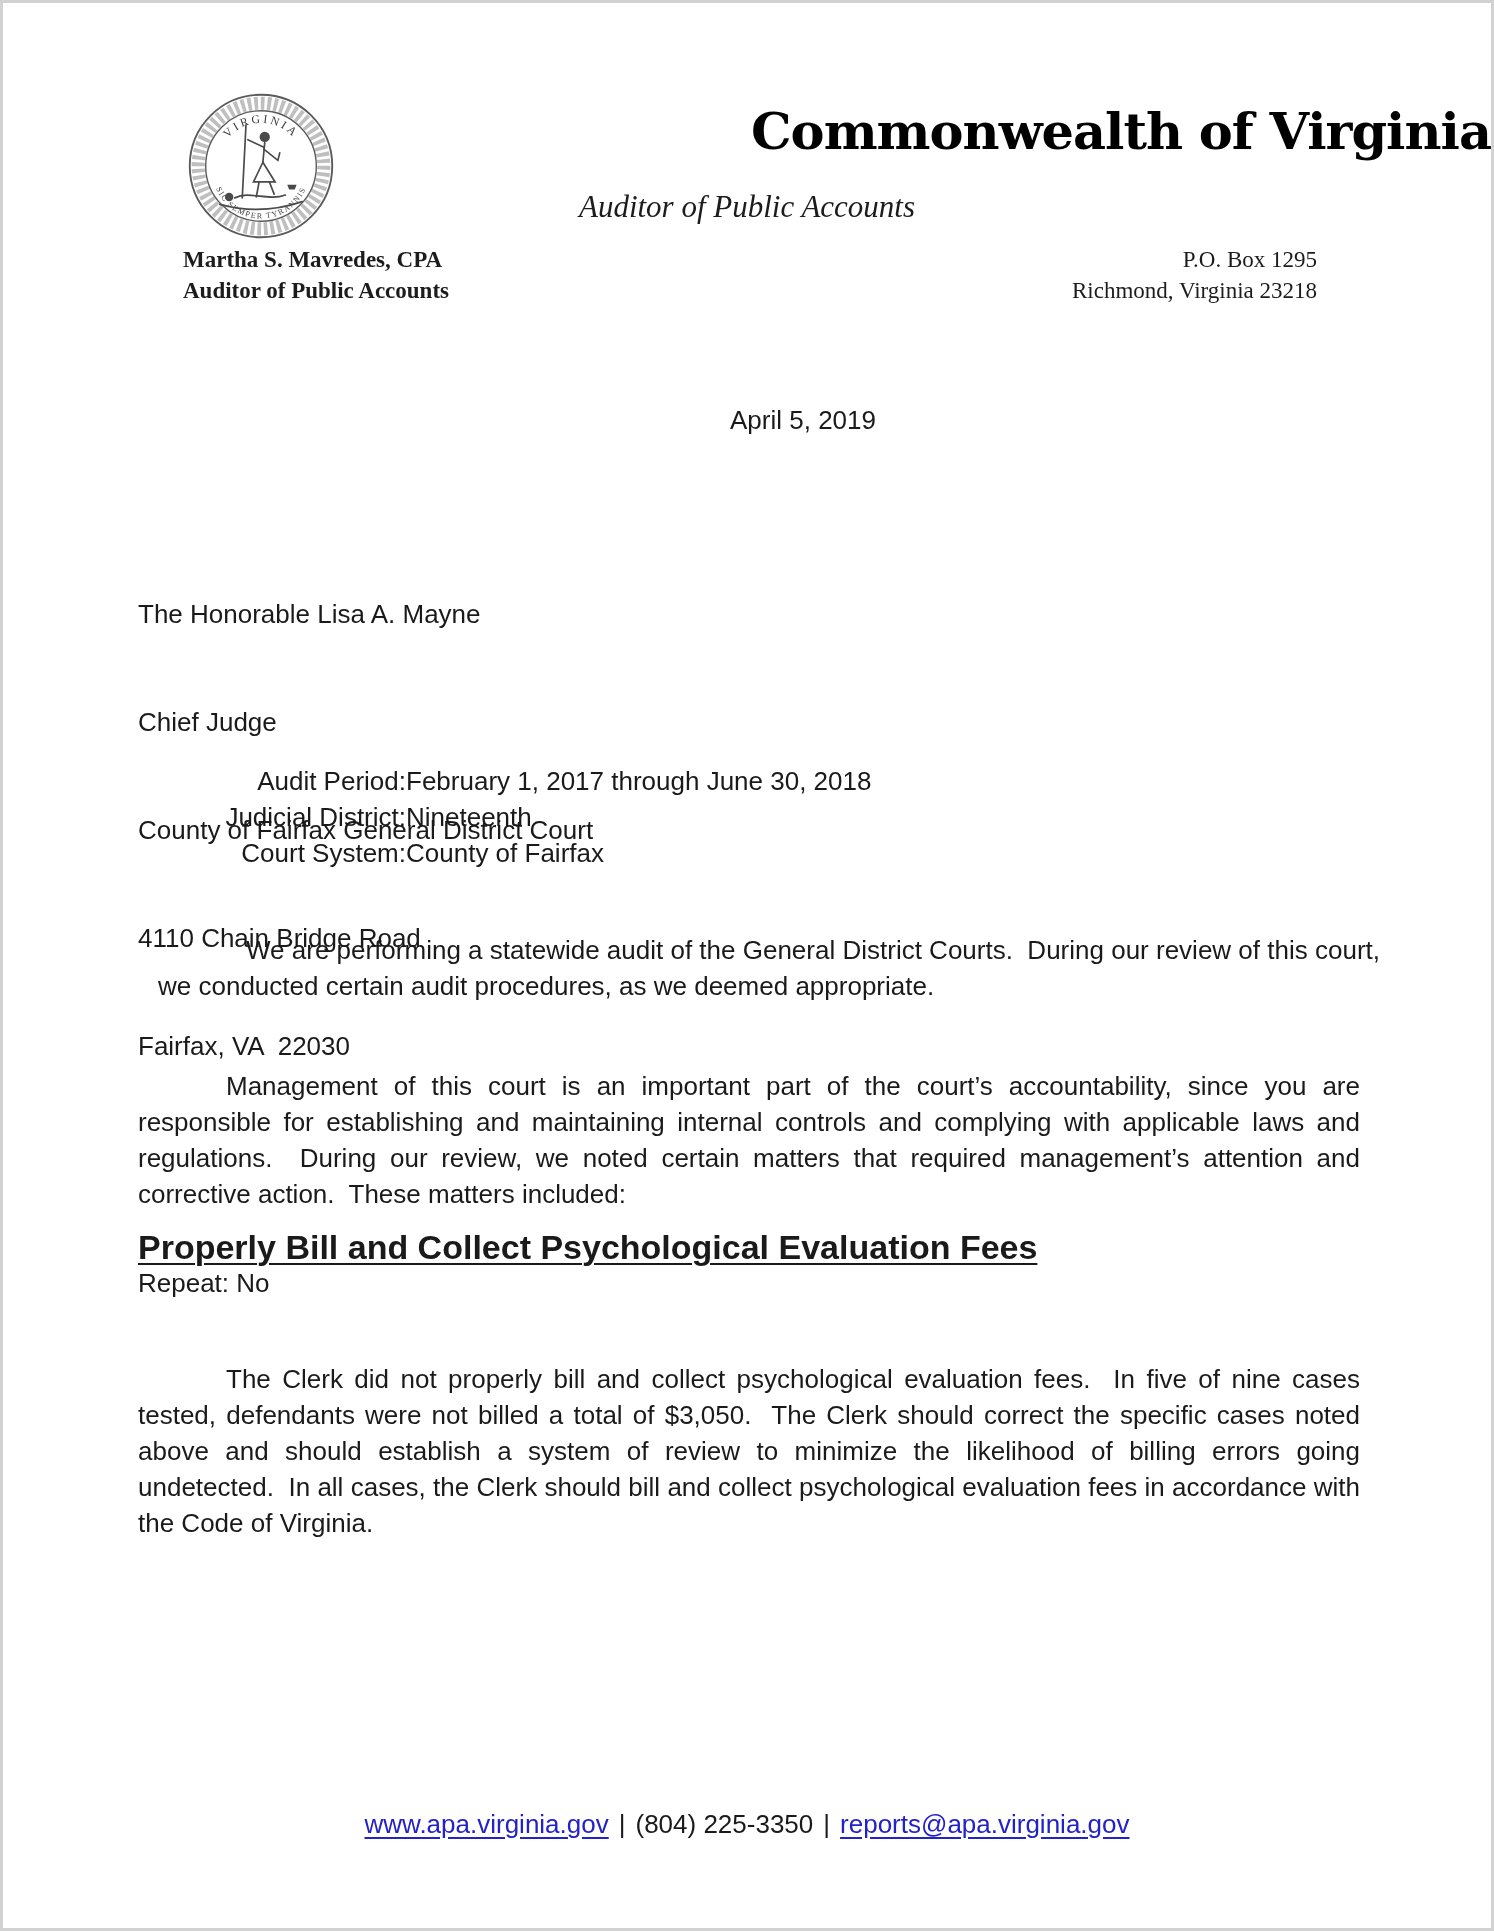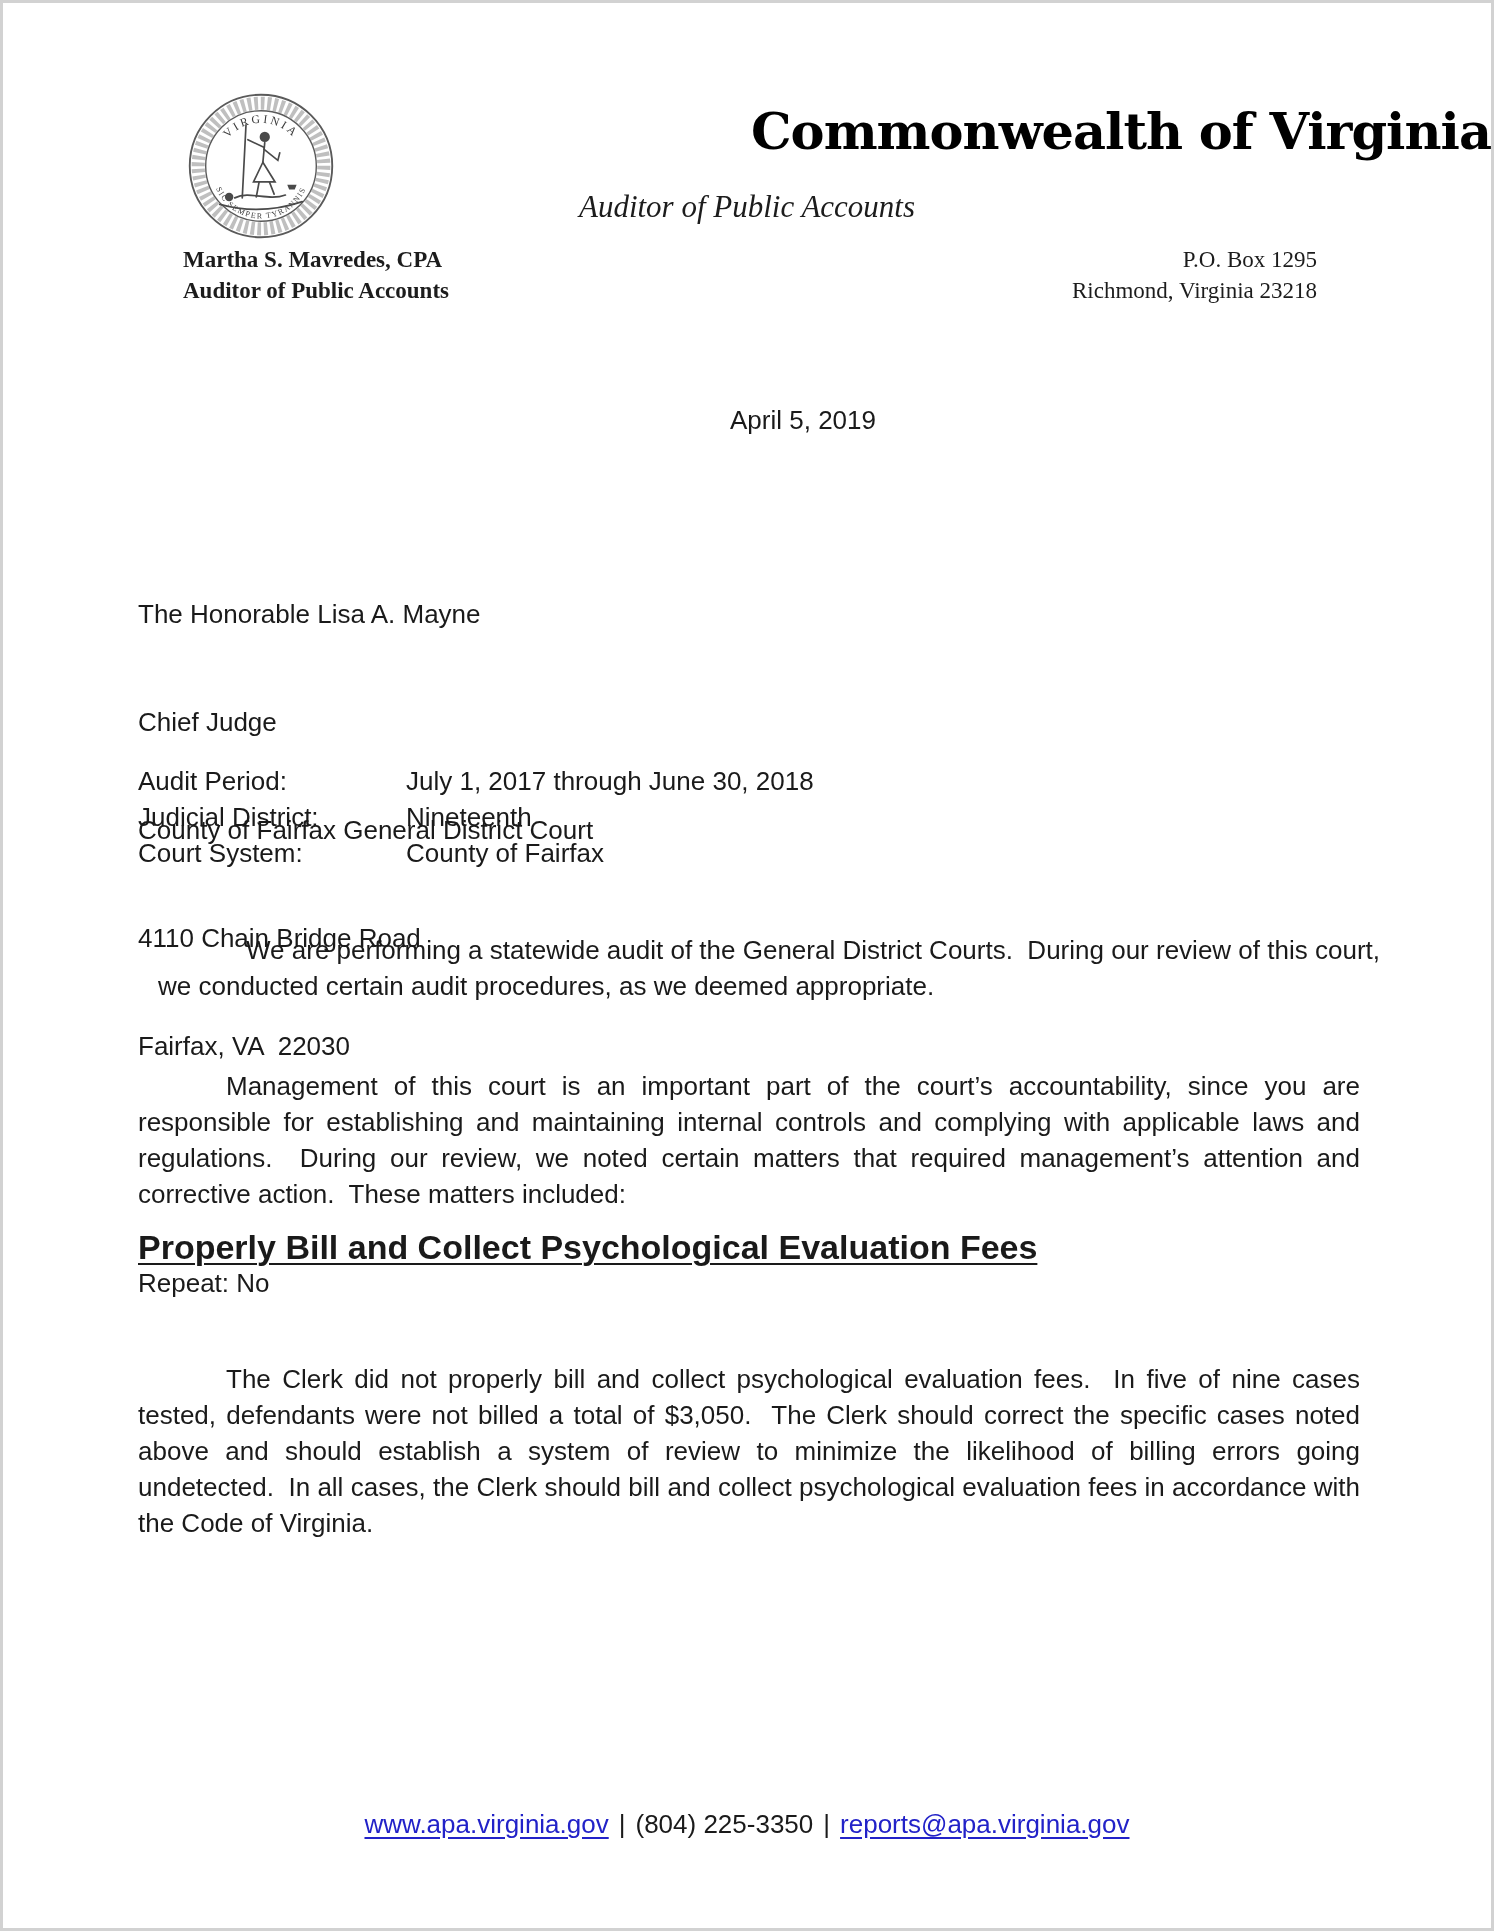--- a/index.html
+++ b/index.html
@@ -75,20 +75,21 @@
     left: 135px; top: 521px;
     font-size: 26px;
     line-height: 36px;
     white-space: pre-wrap;
   }
   .audit-info {
     position: absolute;
     left: 135px; top: 760px;
     font-size: 26px;
     line-height: 36px;
+    text-align: right;
   }
   .audit-row { display: flex; }
   .audit-label { width: 268px; }
   .para {
     position: absolute;
     left: 135px;
     width: 1222px;
     font-size: 26px;
     line-height: 36px;
     text-align: justify;
@@ -190,21 +191,21 @@
     <div>The Honorable Lisa A. Mayne</div>
     <div>Chief Judge</div>
     <div>County of Fairfax General District Court</div>
     <div>4110 Chain Bridge Road</div>
     <div>Fairfax, VA  22030</div>
   </div>
 
   <div class="audit-info">
     <div class="audit-row">
       <div class="audit-label">Audit Period:</div>
-      <div>July 1, 2017 through June 30, 2018</div>
+      <div>February 1, 2017 through June 30, 2018</div>
     </div>
     <div class="audit-row">
       <div class="audit-label">Judicial District:</div>
       <div>Nineteenth</div>
     </div>
     <div class="audit-row">
       <div class="audit-label">Court System:</div>
       <div>County of Fairfax</div>
     </div>
   </div>

